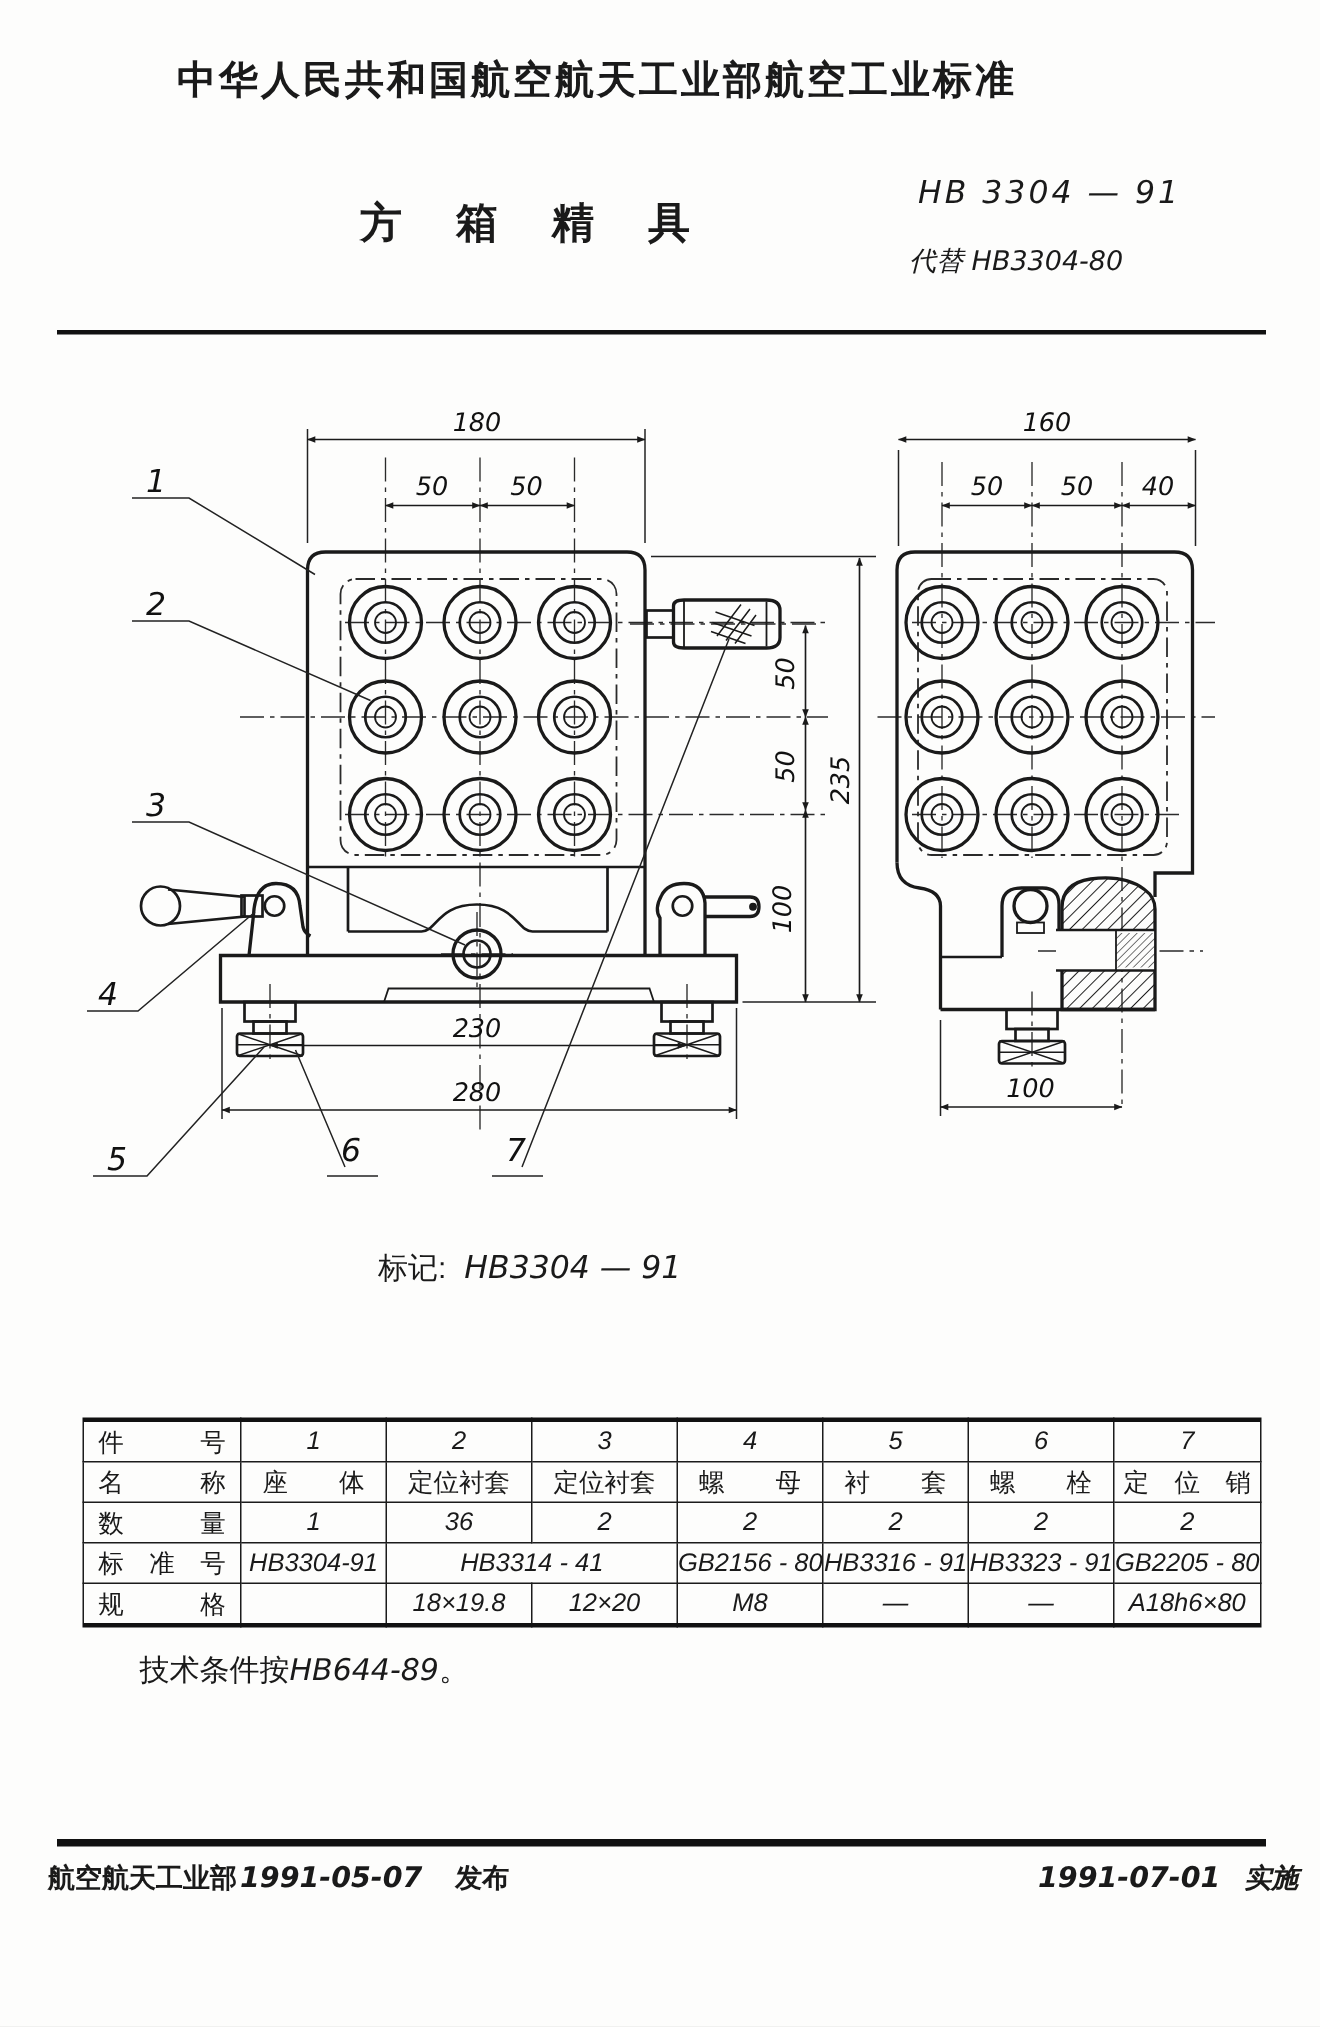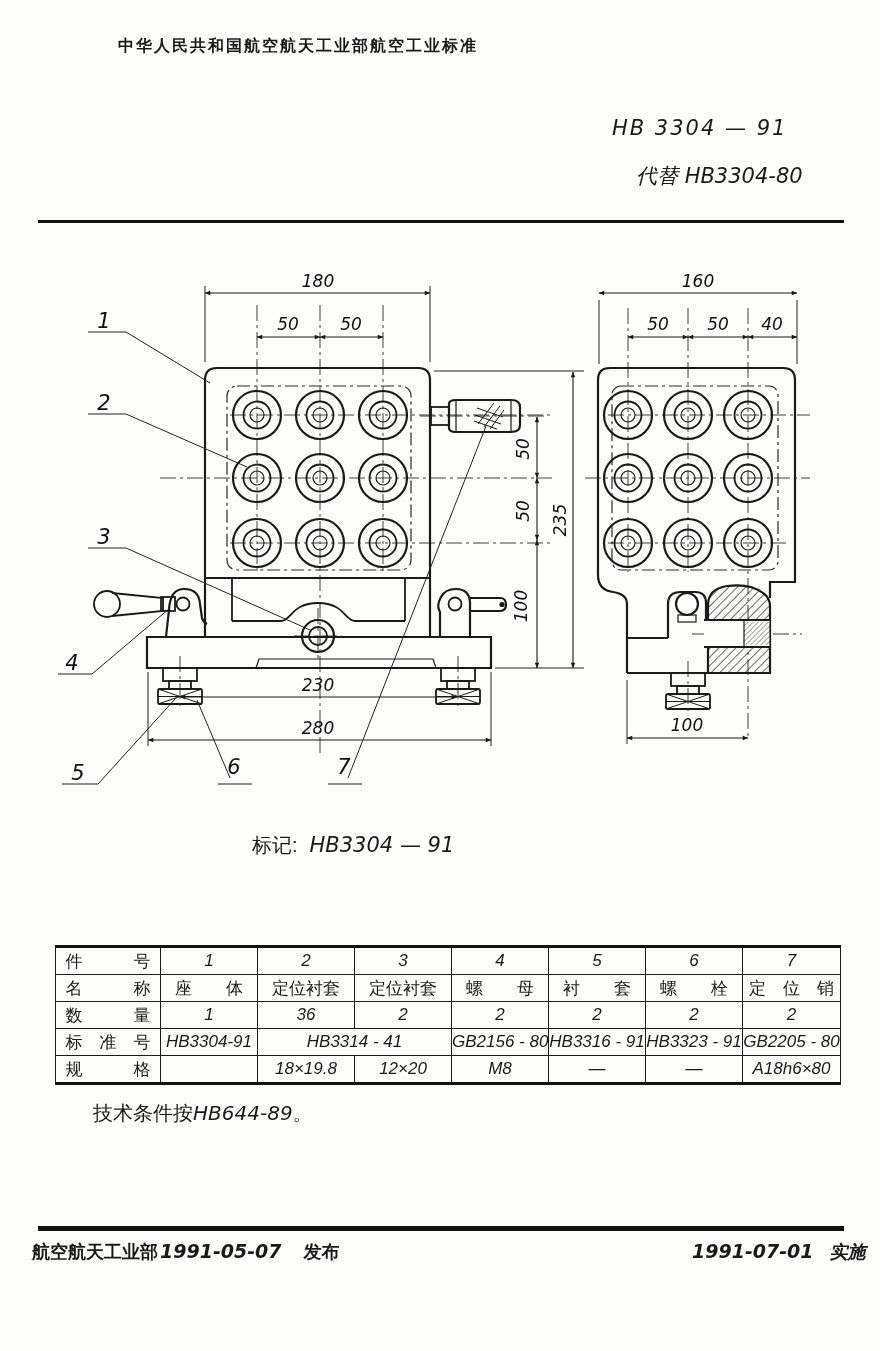--- a/index.html
+++ b/index.html
@@ -1,24 +1,24 @@
 <!DOCTYPE html>
 <html><head>
 <meta charset="utf-8">
 <style>
   html,body{margin:0;padding:0;background:#e8e8e8;}
   #page{position:relative;width:880px;height:1351px;background:#fdfdfc;margin:0 auto;
         font-family:"Liberation Sans","DejaVu Sans",sans-serif;color:#1a1a1a;overflow:hidden;}
   .abs{position:absolute;}
   .hw{font-style:italic;font-family:"DejaVu Sans","Liberation Sans",sans-serif;}
   .print{font-family:"Liberation Sans","DejaVu Sans",sans-serif;}
-  #org-line{left:118px;top:36px;font-size:16px;font-weight:bold;letter-spacing:2px;}
+  #org-line{left:118px;top:36px;font-size:26px;font-weight:bold;letter-spacing:2px;}
   #std-no{left:612px;top:98px;font-size:21px;letter-spacing:2px;margin-top:18px;}
   #doc-title{left:240px;top:130px;font-size:28px;font-weight:bold;letter-spacing:4px;}
-  #replaces{left:636px;top:162px;font-size:21px;}
+  #replaces{left:606px;top:162px;font-size:18px;}
   .rule{background:#111;}
   #head-rule{left:38px;top:220px;width:806px;height:3px;}
   #marking{left:252px;top:832px;font-size:20px;}
   #marking .hw{margin-left:12px;font-size:21px;}
   
   #parts-table{left:55px;top:945px;width:785px;border-collapse:collapse;table-layout:fixed;}
   #parts-table td{border:1.5px solid #1b1b1b;height:26px;text-align:center;
                   font-size:17px;padding:0;white-space:nowrap;overflow:visible;}
   #parts-table{border-top:3px solid #111;border-bottom:3px solid #111;padding-left:26px;}
   #parts-table .lab{font-size:17px;}
@@ -48,20 +48,21 @@
   .ld{font-family:"DejaVu Sans","Liberation Sans",sans-serif;font-style:italic;
       font-size:21px;fill:#111;text-anchor:middle;}
 </style>
 </head>
 <body>
 
 <div id="page">
 
   <div class="abs print" id="org-line">中华人民共和国航空航天工业部航空工业标准</div>
   <div class="abs hw" id="std-no">HB 3304 — 91</div>
+  <div class="abs print" id="doc-title">方　箱　精　具</div>
   <div class="abs hw" id="replaces">代替 HB3304-80</div>
   <div class="abs rule" id="head-rule"></div>
 
   <svg id="drawing" class="abs" width="820" height="545" viewBox="40 255 820 545">
     <defs>
       <marker id="arr" viewBox="0 0 10 10" refX="9.5" refY="5" markerWidth="12" markerHeight="5" orient="auto-start-reverse">
           <path d="M0,1 L10,5 L0,9 Z" fill="#1a1a1a"></path>
         </marker>
       <pattern id="hatch" width="6" height="6" patternUnits="userSpaceOnUse" patternTransform="rotate(45)">
         <line x1="0" y1="0" x2="0" y2="6" stroke="#1a1a1a" stroke-width="1.3"></line>

